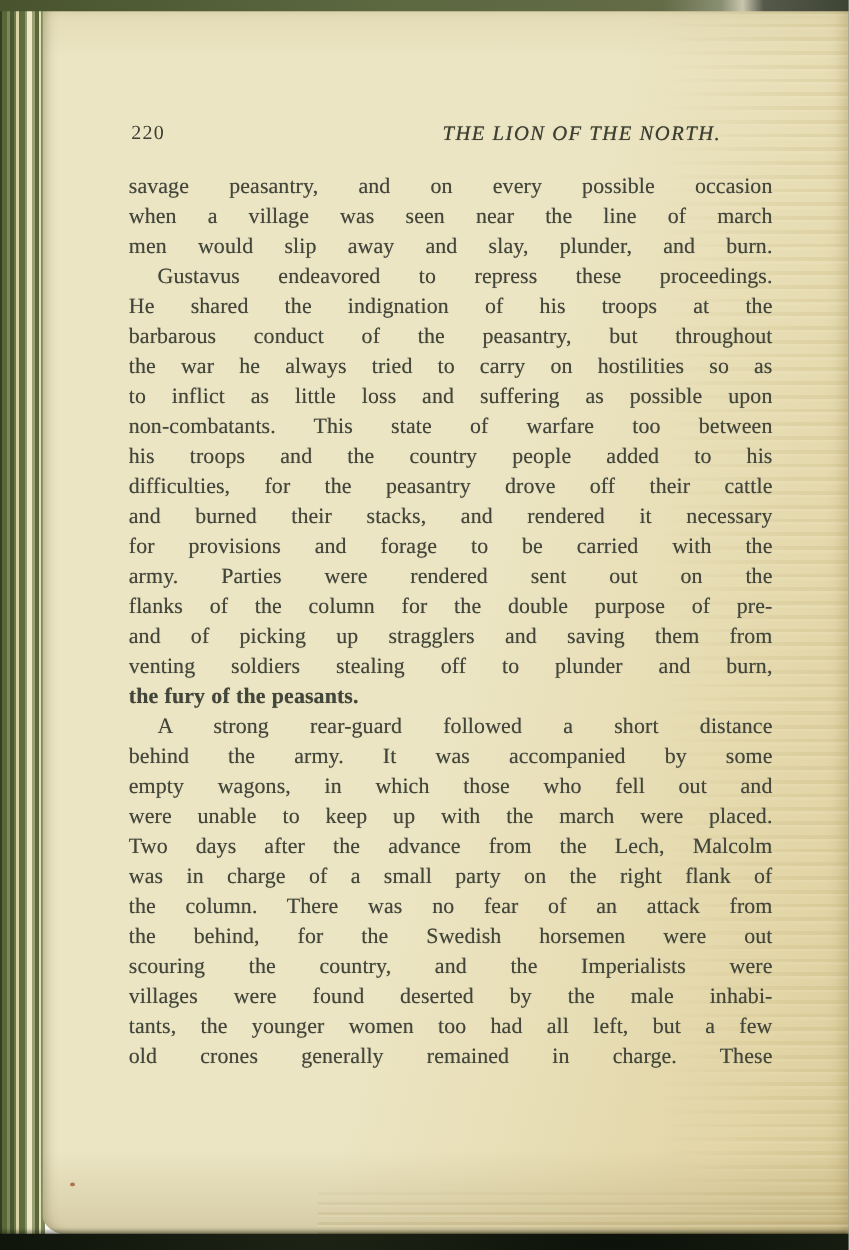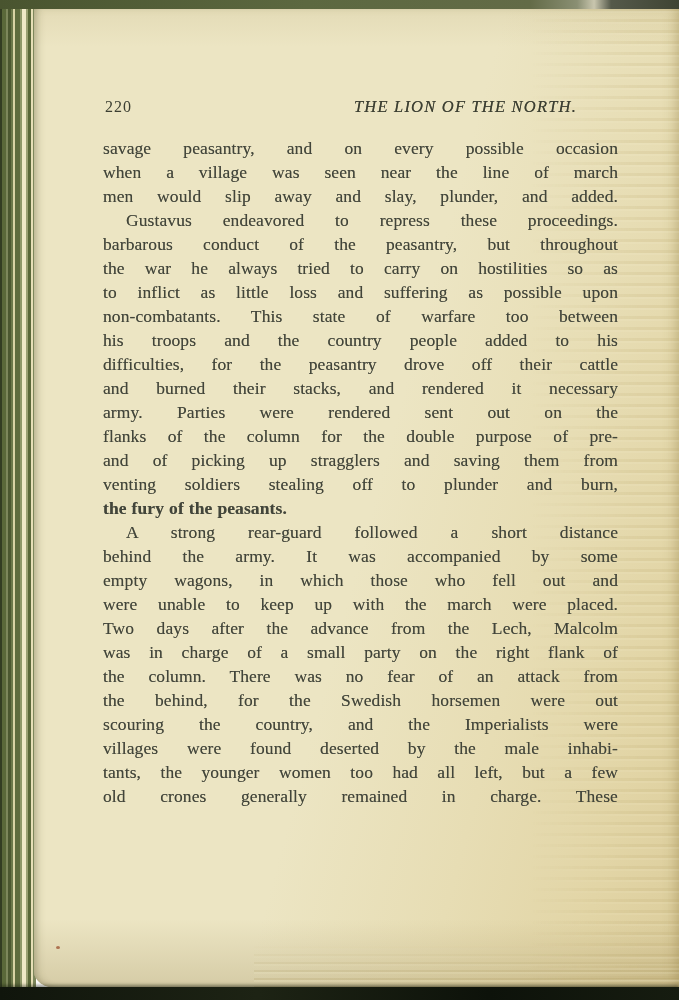--- a/index.html
+++ b/index.html
@@ -165,29 +165,31 @@
   </div>
 
   <div class="running-header">
     <span class="page-number">220</span>
     <span class="running-title">THE LION OF THE NORTH.</span>
   </div>
 
   <div class="text-block">
       <div class="line">savage peasantry, and on every possible occasion</div>
       <div class="line">when a village was seen near the line of march</div>
-      <div class="line">men would slip away and slay, plunder, and added.</div>
+      <div class="line">men would slip away and slay, plunder, and burn.</div>
       <div class="line indent">Gustavus endeavored to repress these proceedings.</div>
+      <div class="line">He shared the indignation of his troops at the</div>
       <div class="line">barbarous conduct of the peasantry, but throughout</div>
       <div class="line">the war he always tried to carry on hostilities so as</div>
       <div class="line">to inflict as little loss and suffering as possible upon</div>
       <div class="line">non-combatants. This state of warfare too between</div>
       <div class="line">his troops and the country people added to his</div>
       <div class="line">difficulties, for the peasantry drove off their cattle</div>
       <div class="line">and burned their stacks, and rendered it necessary</div>
+      <div class="line">for provisions and forage to be carried with the</div>
       <div class="line">army. Parties were rendered sent out on the</div>
       <div class="line">flanks of the column for the double purpose of pre-</div>
       <div class="line">and of picking up stragglers and saving them from</div>
       <div class="line">venting soldiers stealing off to plunder and burn,</div>
       <div class="line short">the fury of the peasants.</div>
       <div class="line indent">A strong rear-guard followed a short distance</div>
       <div class="line">behind the army. It was accompanied by some</div>
       <div class="line">empty wagons, in which those who fell out and</div>
       <div class="line">were unable to keep up with the march were placed.</div>
       <div class="line">Two days after the advance from the Lech, Malcolm</div>

